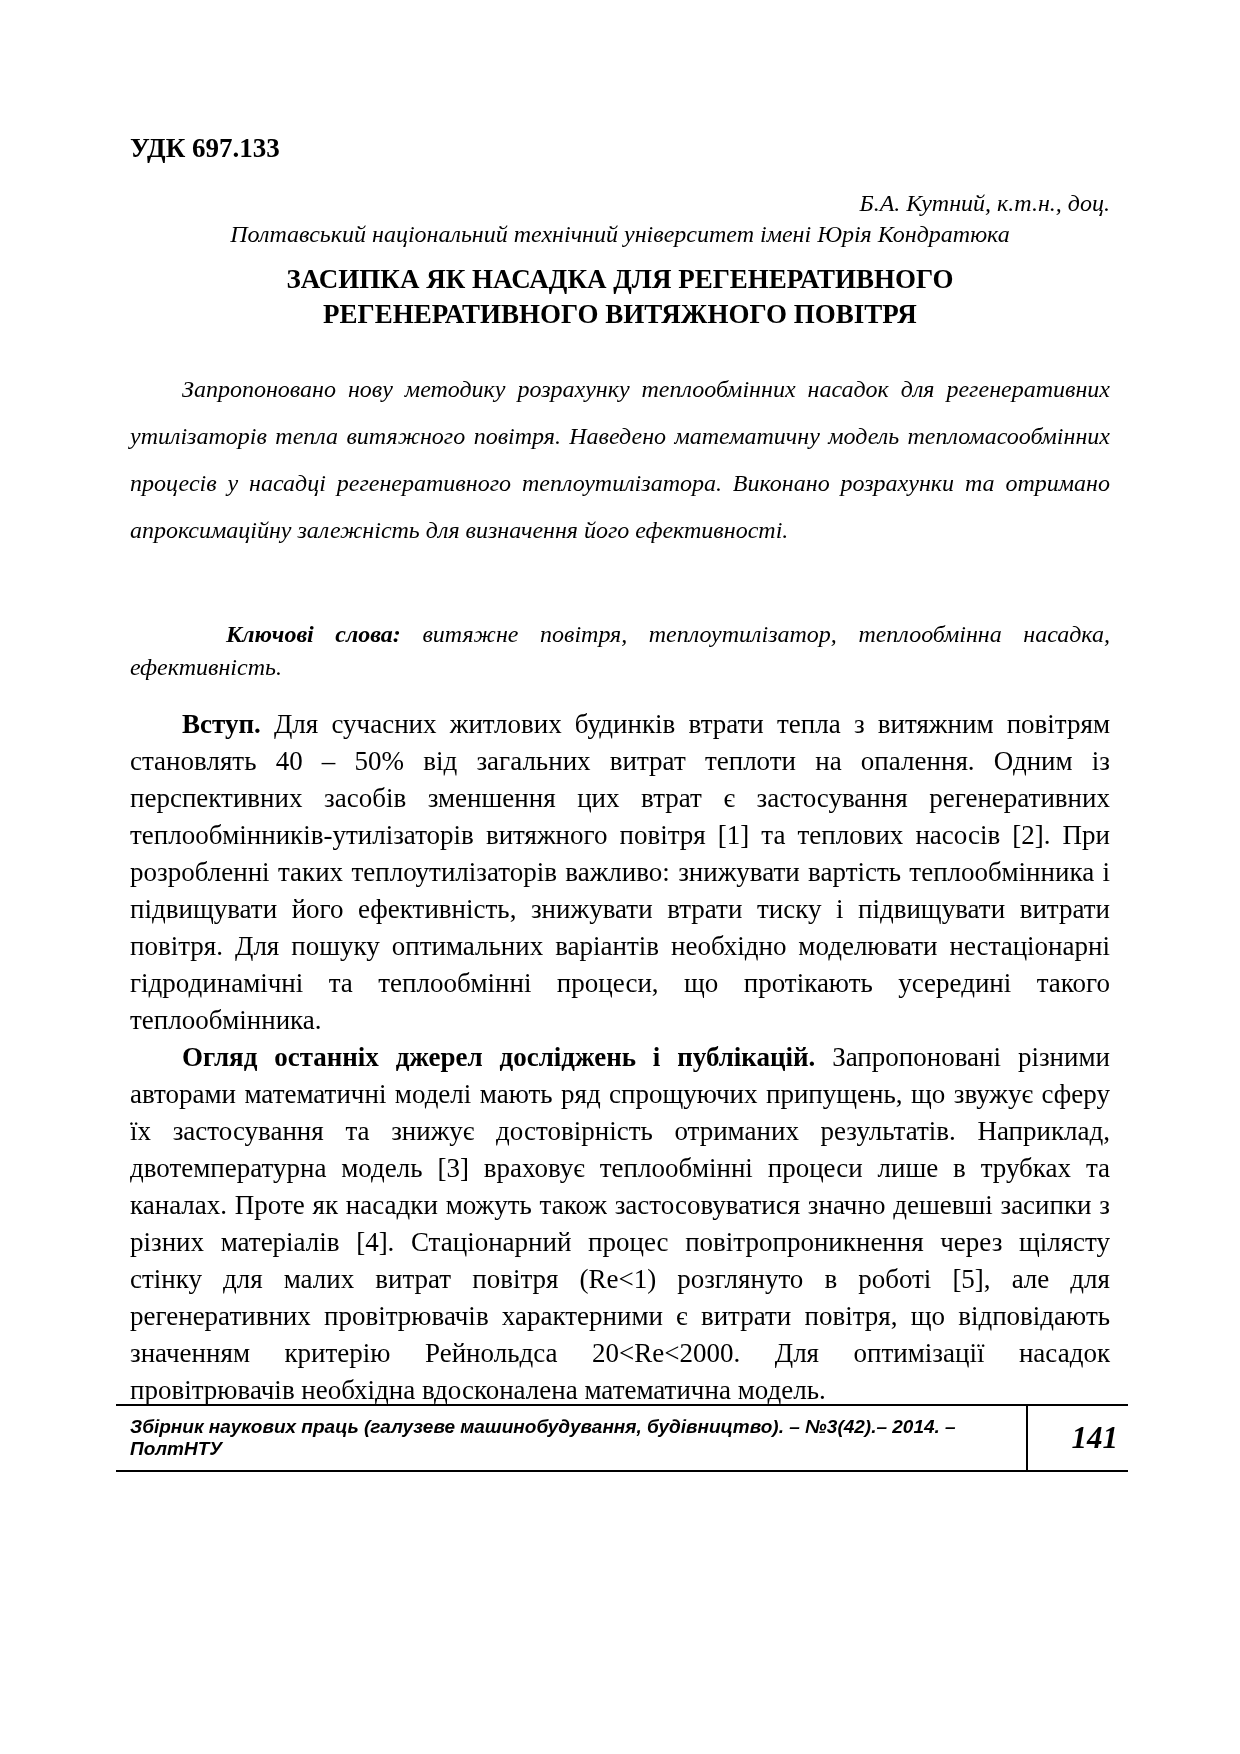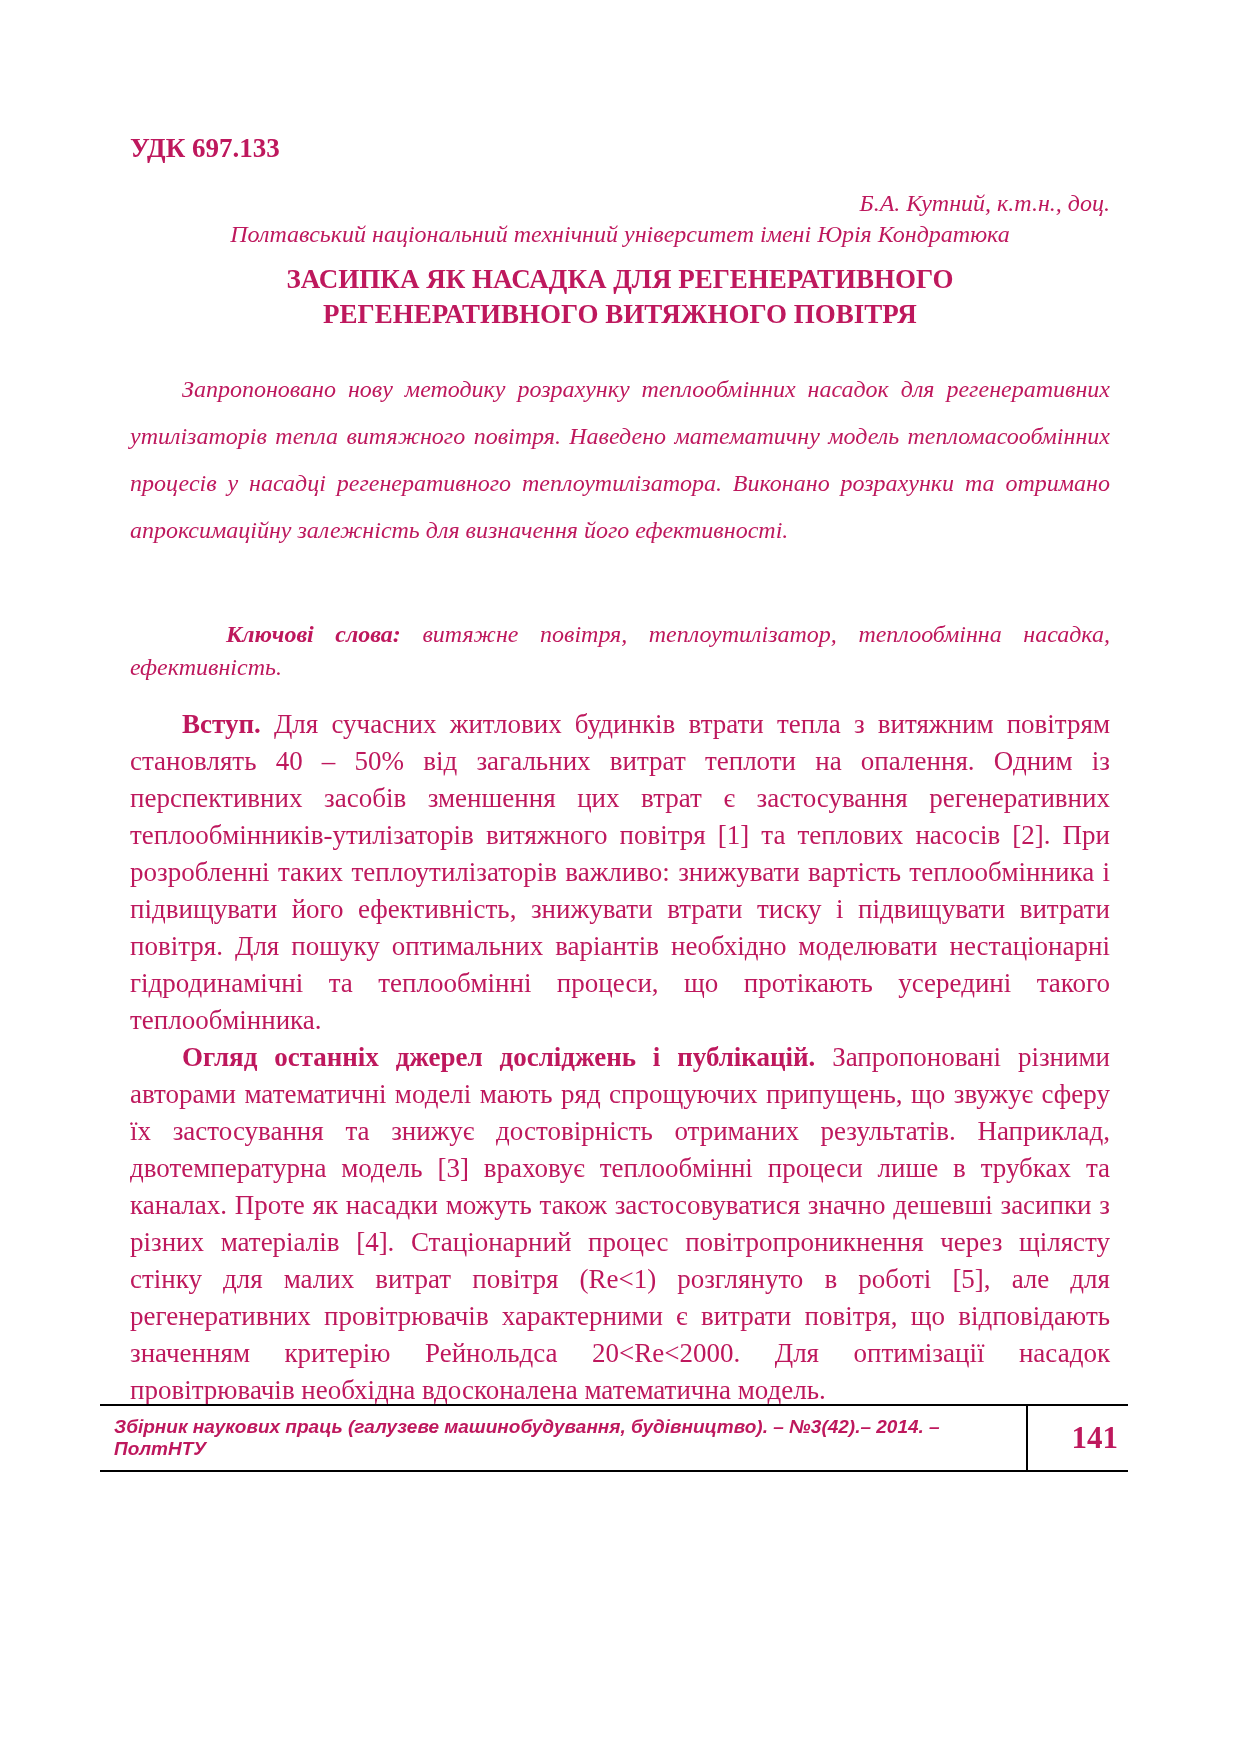--- a/index.html
+++ b/index.html
@@ -5,21 +5,21 @@
   html, body {
     margin: 0;
     padding: 0;
     background: #ffffff;
   }
   .page {
     position: relative;
     width: 1240px;
     height: 1494px;
     background: #ffffff;
-    color: #be185d;
+    color: #000000;
     font-family: "Liberation Serif", serif;
     overflow: hidden;
   }
   .content {
     position: absolute;
     left: 130px;
     right: 130px;
     top: 133px;
   }
   .udc {
@@ -75,21 +75,21 @@
     font-family: Liberation Serif, serif;
   }
   .body-block {
     margin-top: 22px;
   }
   .body-para .lead {
     font-weight: bold;
   }
   .footer {
     position: absolute;
-    left: 100px;
+    left: 116px;
     right: 112px;
     top: 1404px;
     border-top: 2px solid #000;
     border-bottom: 2px solid #000;
     display: flex;
     align-items: stretch;
     justify-content: space-between;
   }
   .footer-text {
     font-family: "Liberation Sans", sans-serif;
@@ -103,20 +103,21 @@
     border-left: 2px solid #000;
     display: flex;
     align-items: center;
     padding: 4px 10px 4px 22px;
     min-width: 68px;
     justify-content: flex-end;
   }
   .footer-pagenum {
     font-family: "Liberation Serif", serif;
     font-weight: bold;
+    font-style: italic;
     font-size: 31px;
   }
 </style>
 </head>
 <body>
 
 <div class="page">
   <div class="content">
 
     <div class="udc">УДК 697.133</div>

